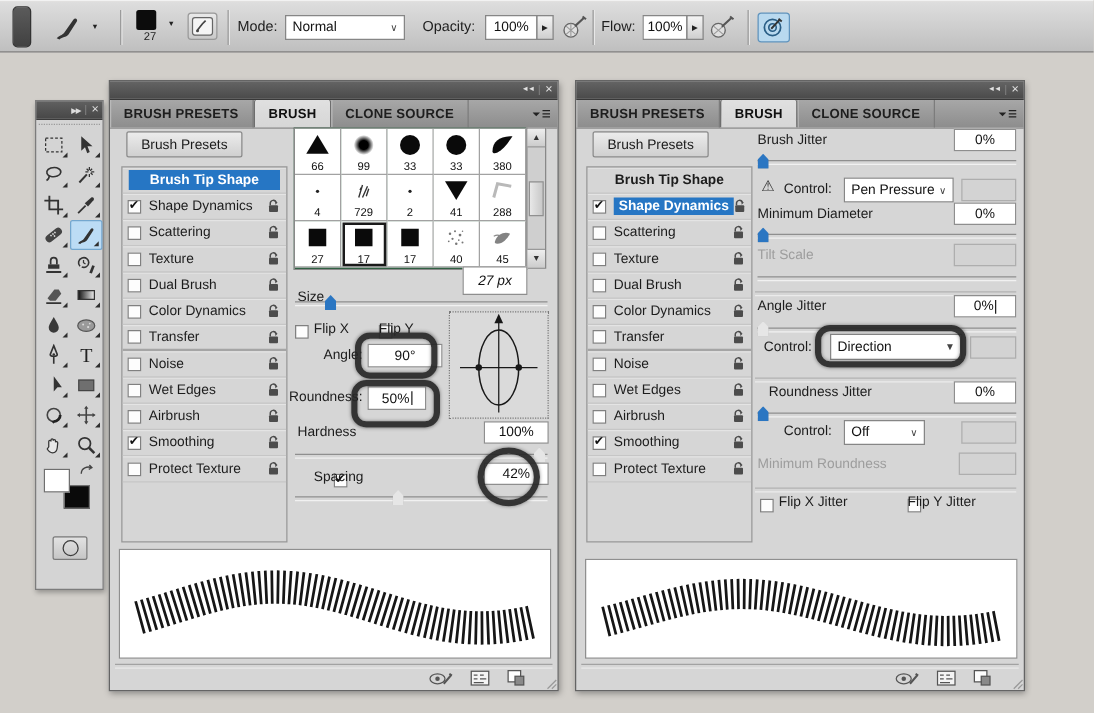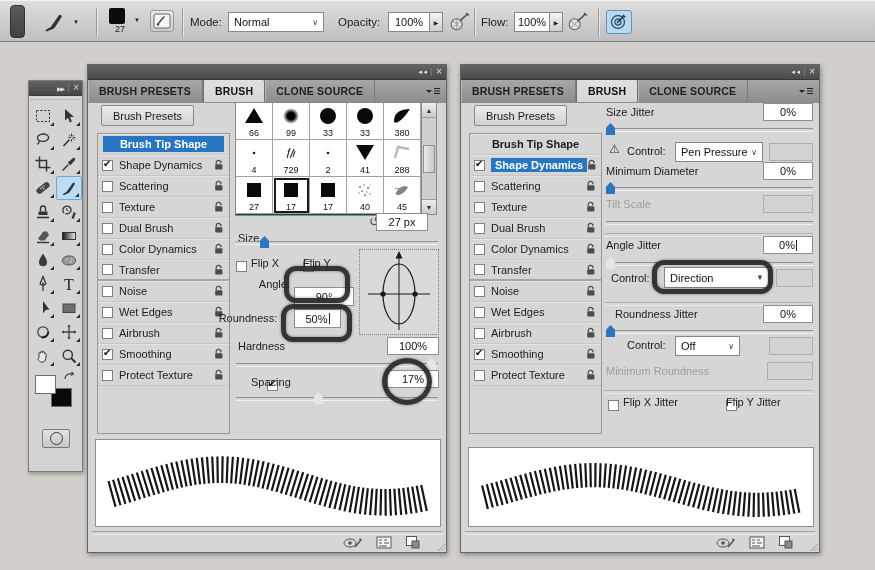--- a/index.html
+++ b/index.html
@@ -587,36 +587,36 @@
         </div>
       </div>
     <div class="vsb abs">
       <div class="btn">▲</div>
       <div class="vthumb"></div>
       <div class="btn b">▼</div>
     </div>
 
     <span class="flabel abs" style="left:150px;top:115px;margin-top:15px;">Size</span>
     <span class="abs" style="left:281px;top:112px;font-size:13px;color:#555;">↺</span>
-    <div class="fld abs" style="left:288px;top:111px;width:52px;height:18px;">27 px</div>
+    <div class="fld abs" style="left:282px;top:111px;width:52px;height:23px;font-style:italic;">27 px</div>
     <div class="slider abs" style="left:148px;top:139px;width:202px;">
         <span class="thumb blue" style="left:24px;"></span>
       </div>
 
     <span class="cb abs" style="left:148px;top:156px;"></span>
     <span class="cblabel abs" style="left:163px;top:155px;">Flip X</span>
     <span class="cb abs" style="left:200px;top:156px;"></span>
     <span class="cblabel abs" style="left:215px;top:155px;">Flip Y</span>
 
     <span class="flabel abs" style="left:140px;top:176px;width:62px;text-align:right;">Angle:</span>
-    <div class="fld abs" style="left:206px;top:173px;width:60px;height:19px;margin-top:12px;">
+    <div class="fld abs" style="left:206px;top:173px;width:60px;height:19px;">
         <span>90°</span>
       </div>
 
-    <span class="flabel abs" style="left:118px;top:210px;width:84px;text-align:center;">Roundness:</span>
+    <span class="flabel abs" style="left:118px;top:210px;width:84px;text-align:right;">Roundness:</span>
     <div class="fld abs" style="left:206px;top:207px;width:47px;height:19px;">
         <span>50%</span>
         <span class="caret"></span>
       </div>
 
     <div class="ellbox abs" style="left:271px;top:147px;width:80px;height:86px;">
       <svg width="78" height="84" viewBox="0 0 78 84">
         <line x1="39" y1="7" x2="39" y2="80" stroke="#181818"></line>
         <polygon points="39,1 35.5,8.5 42.5,8.5" fill="#181818"></polygon>
         <ellipse cx="39" cy="44" rx="16" ry="30" fill="none" stroke="#181818" stroke-width="1.2"></ellipse>
@@ -627,21 +627,21 @@
     </div>
 
     <span class="flabel abs" style="left:150px;top:238px;">Hardness</span>
     <div class="fld abs" style="left:299px;top:235px;width:52px;height:18px;">100%</div>
     <div class="slider abs" style="left:148px;top:261px;width:202px;">
         <span class="thumb lite" style="left:191px;"></span>
       </div>
 
     <span class="cb on abs" style="left:148px;top:275px;"></span>
     <span class="cblabel abs" style="left:163px;top:274px;">Spacing</span>
-    <div class="fld abs" style="left:299px;top:268px;width:52px;height:18px;">17%</div>
+    <div class="fld abs" style="left:299px;top:268px;width:52px;height:18px;">42%</div>
     <div class="slider abs" style="left:148px;top:295px;width:202px;">
         <span class="thumb lite" style="left:78px;"></span>
       </div>
 
     <div class="stroke abs" style="left:7px;top:337px;width:346px;height:88px;">
       <svg id="strokeL" width="344" height="86" viewBox="0 0 344 86">
           <path d="M12.5 41.0L19.5 66.7M17.1 39.7L24.5 65.3M21.8 38.3L29.4 63.9M26.5 36.9L34.3 62.4M31.3 35.5L39.1 60.9M36.0 34.0L44.0 59.4M40.8 32.5L48.8 57.9M45.7 31.0L53.5 56.5M50.5 29.5L58.3 55.0M55.4 28.0L63.0 53.6M60.3 26.6L67.7 52.2M65.3 25.2L72.3 50.9M70.3 23.9L76.9 49.7M75.3 22.6L81.5 48.5M80.3 21.5L86.1 47.5M85.4 20.4L90.6 46.5M90.5 19.4L95.1 45.7M95.6 18.6L99.6 44.9M100.7 17.9L104.1 44.3M105.9 17.3L108.5 43.8M111.0 16.8L113.0 43.4M116.2 16.5L117.4 43.1M121.4 16.4L121.8 43.0M126.6 16.3L126.2 43.0M131.7 16.5L130.7 43.1M136.9 16.8L135.1 43.4M142.1 17.2L139.5 43.7M147.2 17.8L144.0 44.2M152.4 18.5L148.4 44.8M157.5 19.3L152.9 45.6M162.6 20.2L157.4 46.4M167.6 21.3L162.0 47.3M172.7 22.4L166.5 48.4M177.7 23.7L171.1 49.5M182.7 25.0L175.7 50.7M187.6 26.4L180.4 52.0M192.6 27.8L185.0 53.4M197.5 29.3L189.7 54.8M202.3 30.7L194.5 56.2M207.2 32.2L199.2 57.7M212.0 33.8L204.0 59.2M216.8 35.2L208.8 60.7M221.5 36.7L213.7 62.2M226.2 38.1L218.6 63.7M230.9 39.5L223.5 65.1M235.5 40.8L228.5 66.5M240.2 42.1L233.4 67.9M244.8 43.2L238.4 69.1M249.3 44.3L243.5 70.3M253.9 45.3L248.5 71.4M258.4 46.2L253.6 72.4M262.9 46.9L258.7 73.3M267.4 47.6L263.8 74.0M271.8 48.1L269.0 74.6M276.3 48.5L274.1 75.1M280.7 48.8L279.3 75.4M285.1 49.0L284.5 75.6M289.5 49.0L289.7 75.7M293.9 48.9L294.9 75.6M298.4 48.7L300.0 75.3M302.8 48.4L305.2 74.9M307.2 47.9L310.4 74.4M311.7 47.3L315.5 73.7M316.2 46.6L320.6 72.9M320.7 45.8L325.7 72.0M325.2 44.9L330.8 70.9" stroke="#161616" stroke-width="2.2" fill="none"></path>
         </svg>
     </div>
     <div class="bbar-line abs" style="top:429px;"></div>
@@ -804,21 +804,21 @@
           <span class="plabel">Protect Texture</span>
           <span class="lk">
             <svg width="11" height="12" viewBox="0 0 11 12">
               <path d="M2.2 5.2 V3.8 A2.3 2.3 0 0 1 6.8 3.4 L7.6 2.6" fill="none" stroke="#4c4c4c" stroke-width="1.2"></path>
               <rect x="1.2" y="5.2" width="7.2" height="5.4" rx="0.8" fill="#4c4c4c"></rect>
             </svg>
           </span>
         </div>
       </div>
 
-    <span class="flabel abs" style="left:145px;top:4px;">Size Jitter</span>
+    <span class="flabel abs" style="left:145px;top:4px;">Brush Jitter</span>
     <div class="fld abs" style="left:302px;top:1px;width:50px;height:18px;">0%</div>
     <div class="slider abs" style="left:145px;top:26px;width:207px;">
         <span class="thumb blue" style="left:0px;"></span>
       </div>
 
     <span class="abs" style="left:148px;top:40px;font-size:12px;color:#333;">⚠</span>
     <span class="flabel abs" style="left:166px;top:43px;">Control:</span>
     <div class="ddl abs" style="left:214px;top:40px;width:88px;height:20px;">
         <span>Pen Pressure</span>
         <span class="chev">∨</span>

